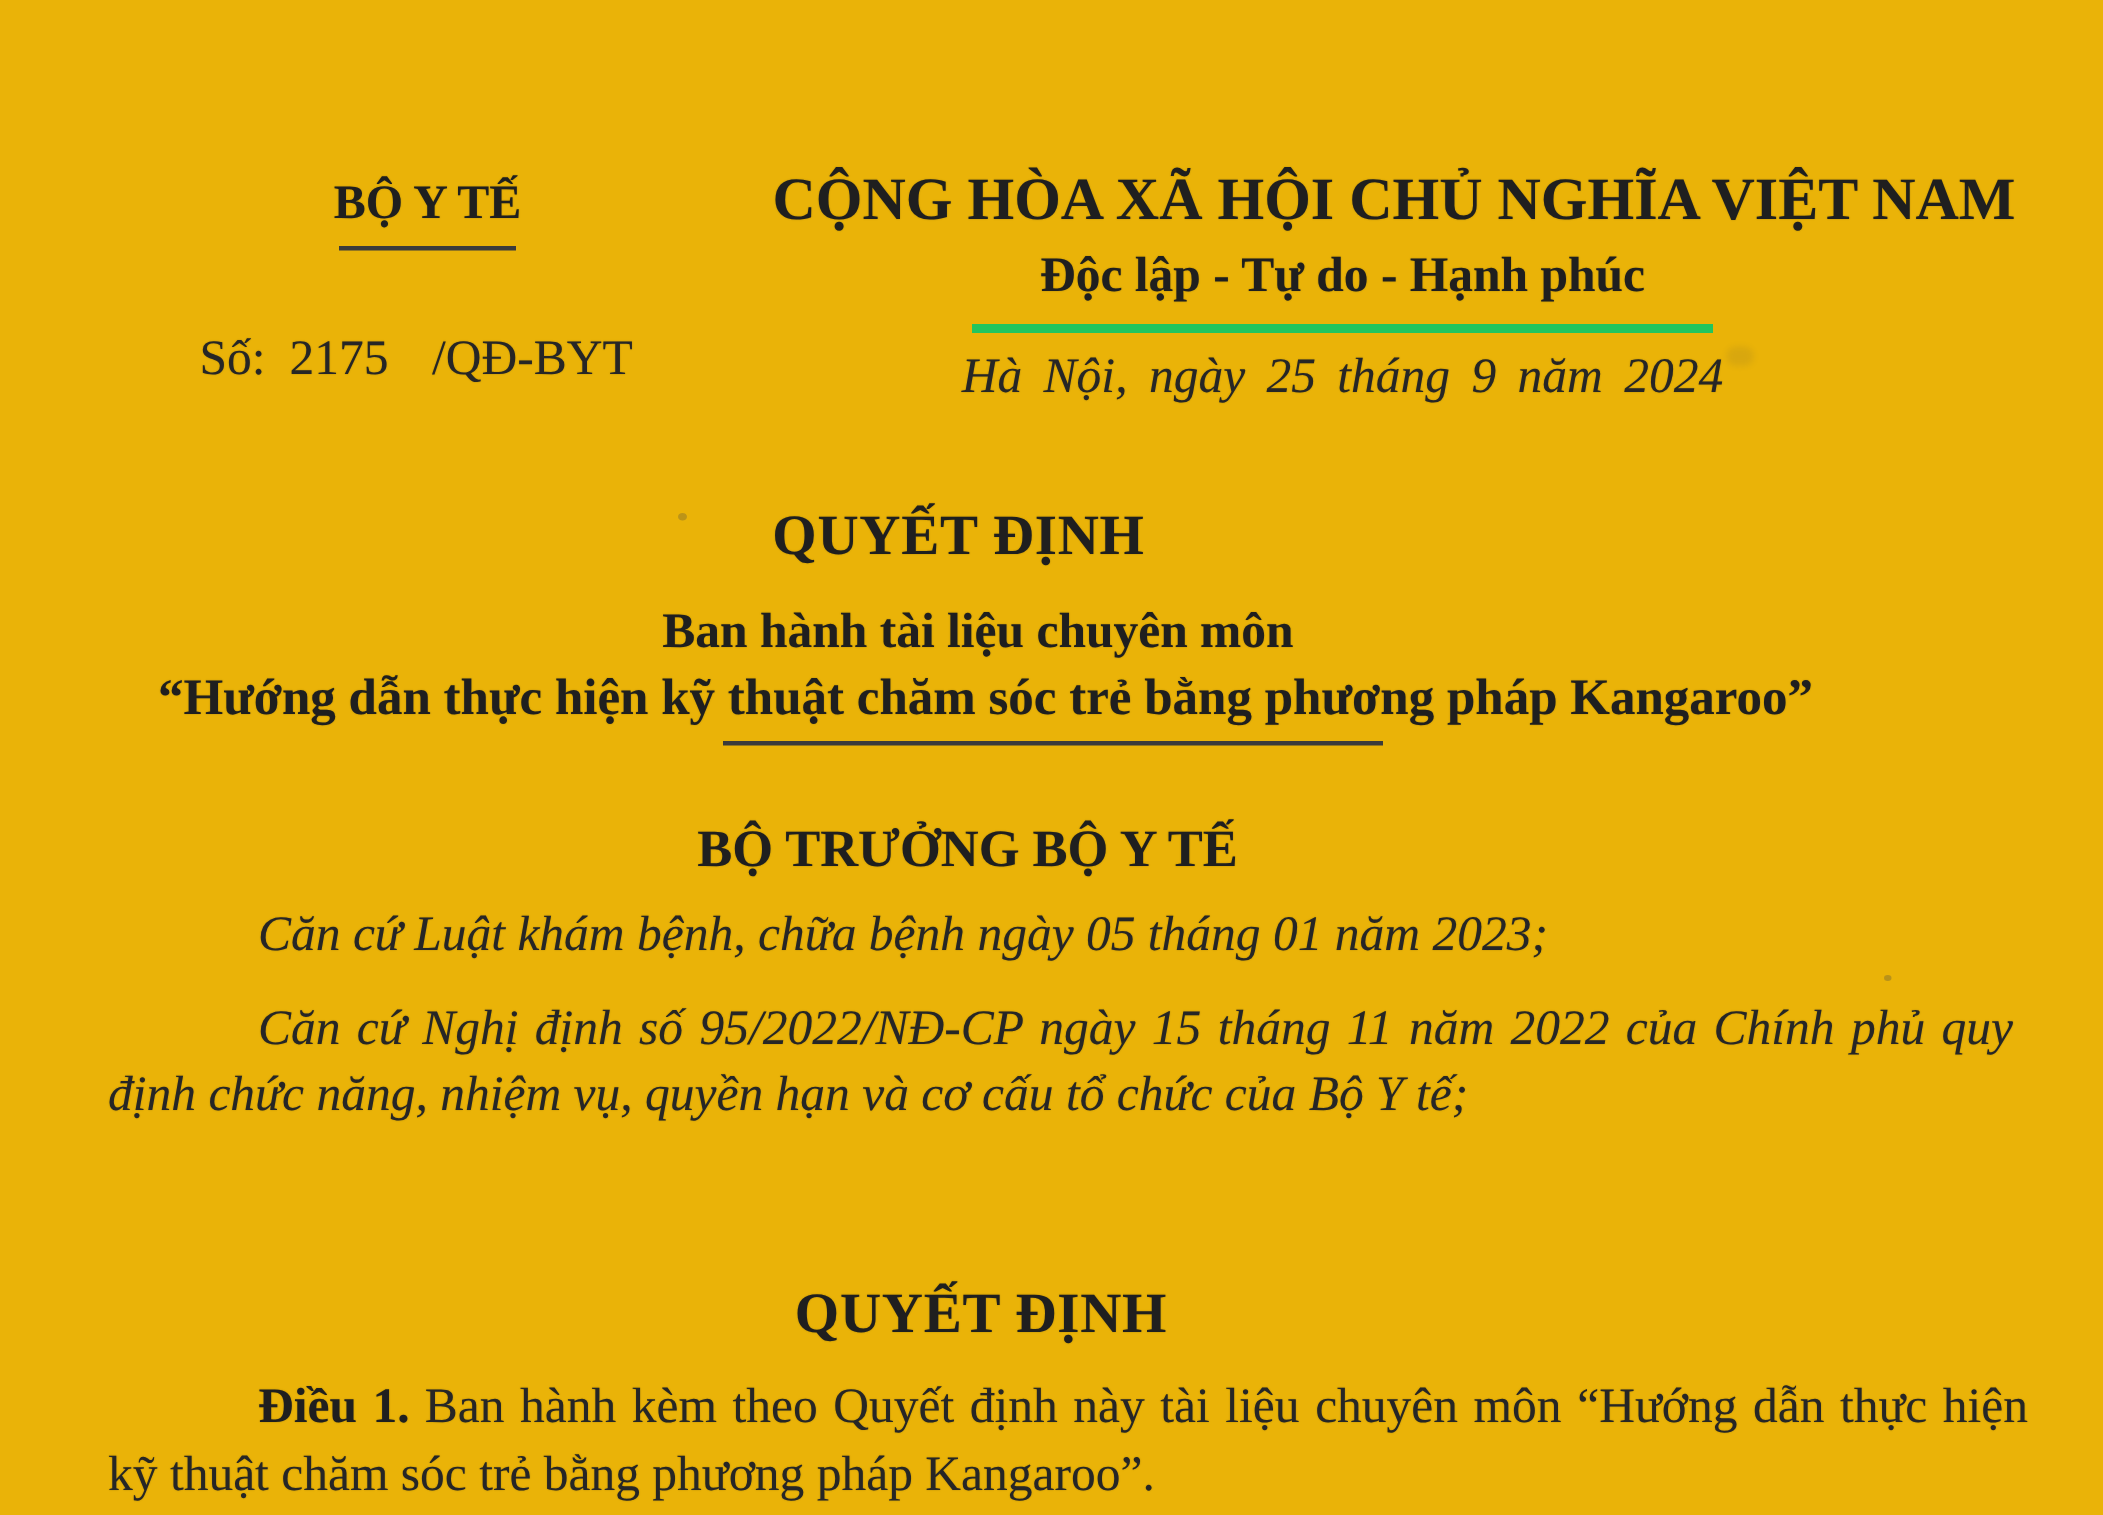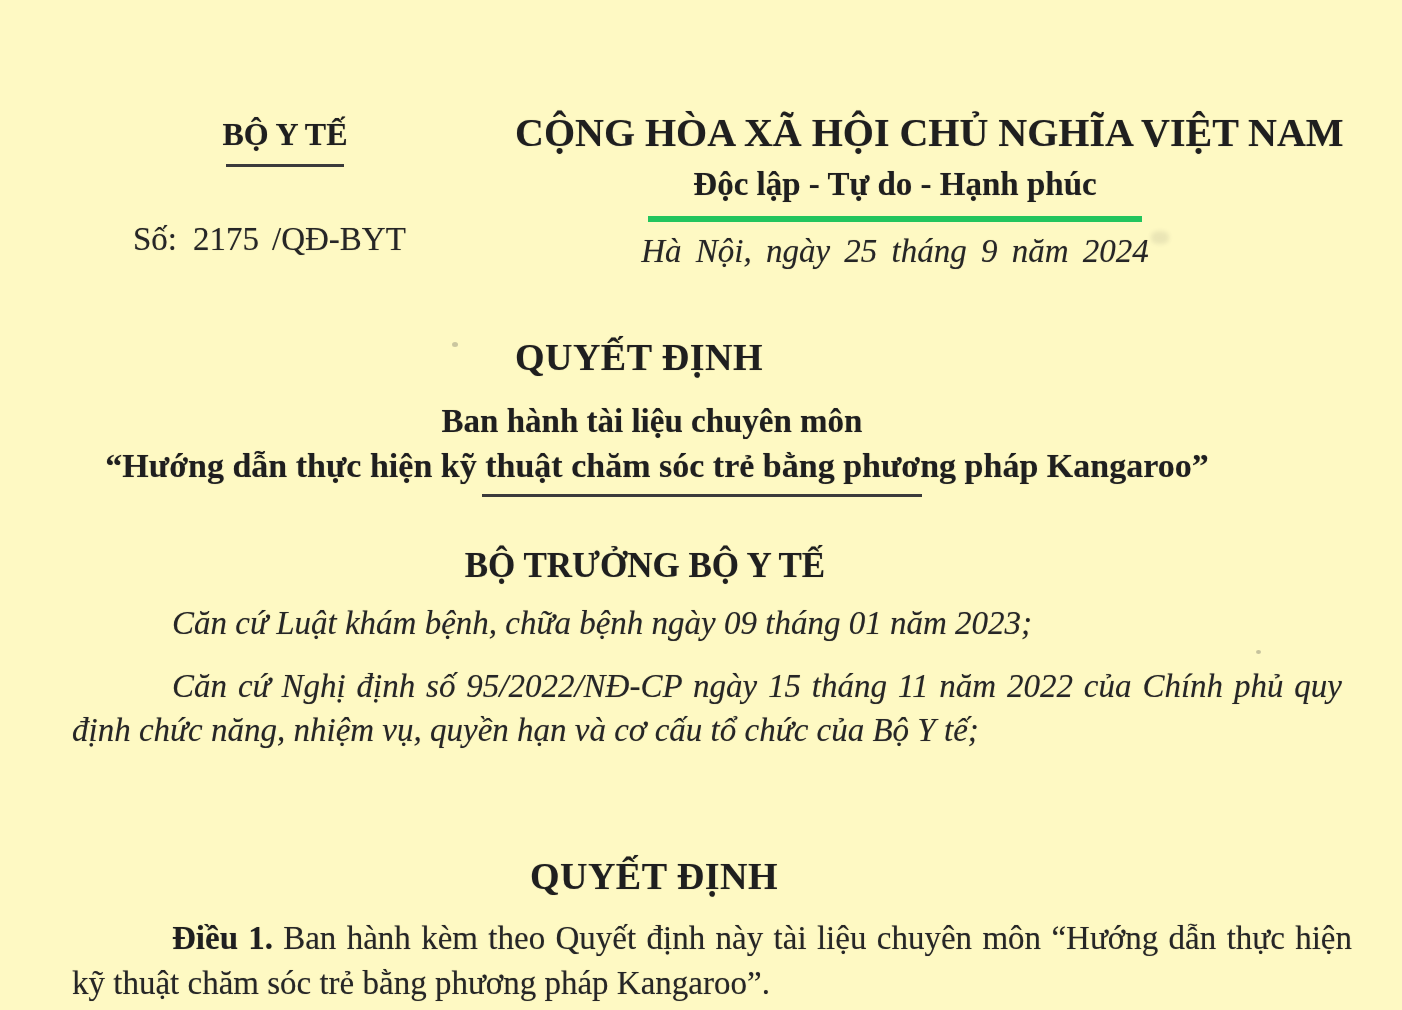--- a/index.html
+++ b/index.html
@@ -6,21 +6,21 @@
   body {
     width: 1402px; height: 1010px;
     background: #ffffff;
     font-family: "Liberation Serif", "DejaVu Serif", serif;
     color: #262626;
     overflow: hidden;
   }
   .page {
     position: relative;
     width: 1402px; height: 1010px;
-    background: #fef9c3;
+    background: #eab308;
     text-shadow: 0 0 1px rgba(30,30,30,0.35);
     text-decoration: underline;
   }
 
   
   .col-left {
     position: absolute; left: 85px; top: 112px; width: 400px;
     text-align: center;
   }
   .org-name {
@@ -28,21 +28,21 @@
   }
   .org-underline {
     width: 118px; height: 0; margin: 8px auto 0;
     border-top: 3px solid #3b3b3b;
   }
   .doc-number {
     margin-top: 50px; font-size: 33px; line-height: 44px;
     text-align: left; padding-left: 48px; white-space: nowrap;
   }
   .doc-number .lbl { margin-right: 16px; }
-  .doc-number .num { margin-right: 13px; }
+  .doc-number .num { margin-right: 29px; }
 
   .col-right {
     position: absolute; left: 515px; top: 112px; width: 760px;
     text-align: center;
   }
   .motto1 { font-weight: bold; font-size: 40px; line-height: 42px; color: #1f1f1f; white-space: nowrap; }
   .motto2 {
     display: inline-block; margin-top: 10px;
     font-weight: bold; font-size: 33px; line-height: 40px; color: #1f1f1f;
     padding: 0 45px 12px; border-bottom: 6px solid #22c55e; white-space: nowrap;
@@ -109,21 +109,21 @@
   </div>
 
   <div class="center-line decision-title">QUYẾT ĐỊNH</div>
   <div class="center-line subject-line1">Ban hành tài liệu chuyên môn</div>
   <div class="center-line subject-line2">“Hướng dẫn thực hiện kỹ thuật chăm sóc trẻ bằng phương pháp Kangaroo”</div>
   <div class="subject-underline"></div>
 
   <div class="center-line issuer-heading">BỘ TRƯỞNG BỘ Y TẾ</div>
 
   <div class="preamble">
-    <p>Căn cứ Luật khám bệnh, chữa bệnh ngày 09 tháng 01 năm 2023;</p>
+    <p>Căn cứ Luật khám bệnh, chữa bệnh ngày 05 tháng 01 năm 2023;</p>
     <p>Căn cứ Nghị định số 95/2022/NĐ-CP ngày 15 tháng 11 năm 2022 của Chính phủ quy định chức năng, nhiệm vụ, quyền hạn và cơ cấu tổ chức của Bộ Y tế;</p>
   </div>
 
   <div class="center-line decision-heading">QUYẾT ĐỊNH</div>
   <p class="article">
     <span class="art-label">Điều 1.</span><span>Ban hành kèm theo Quyết định này tài liệu chuyên môn “Hướng dẫn thực hiện kỹ thuật chăm sóc trẻ bằng phương pháp Kangaroo”.</span>
   </p>
 
   <div class="speck speck-a"></div>
   <div class="speck speck-b"></div>

